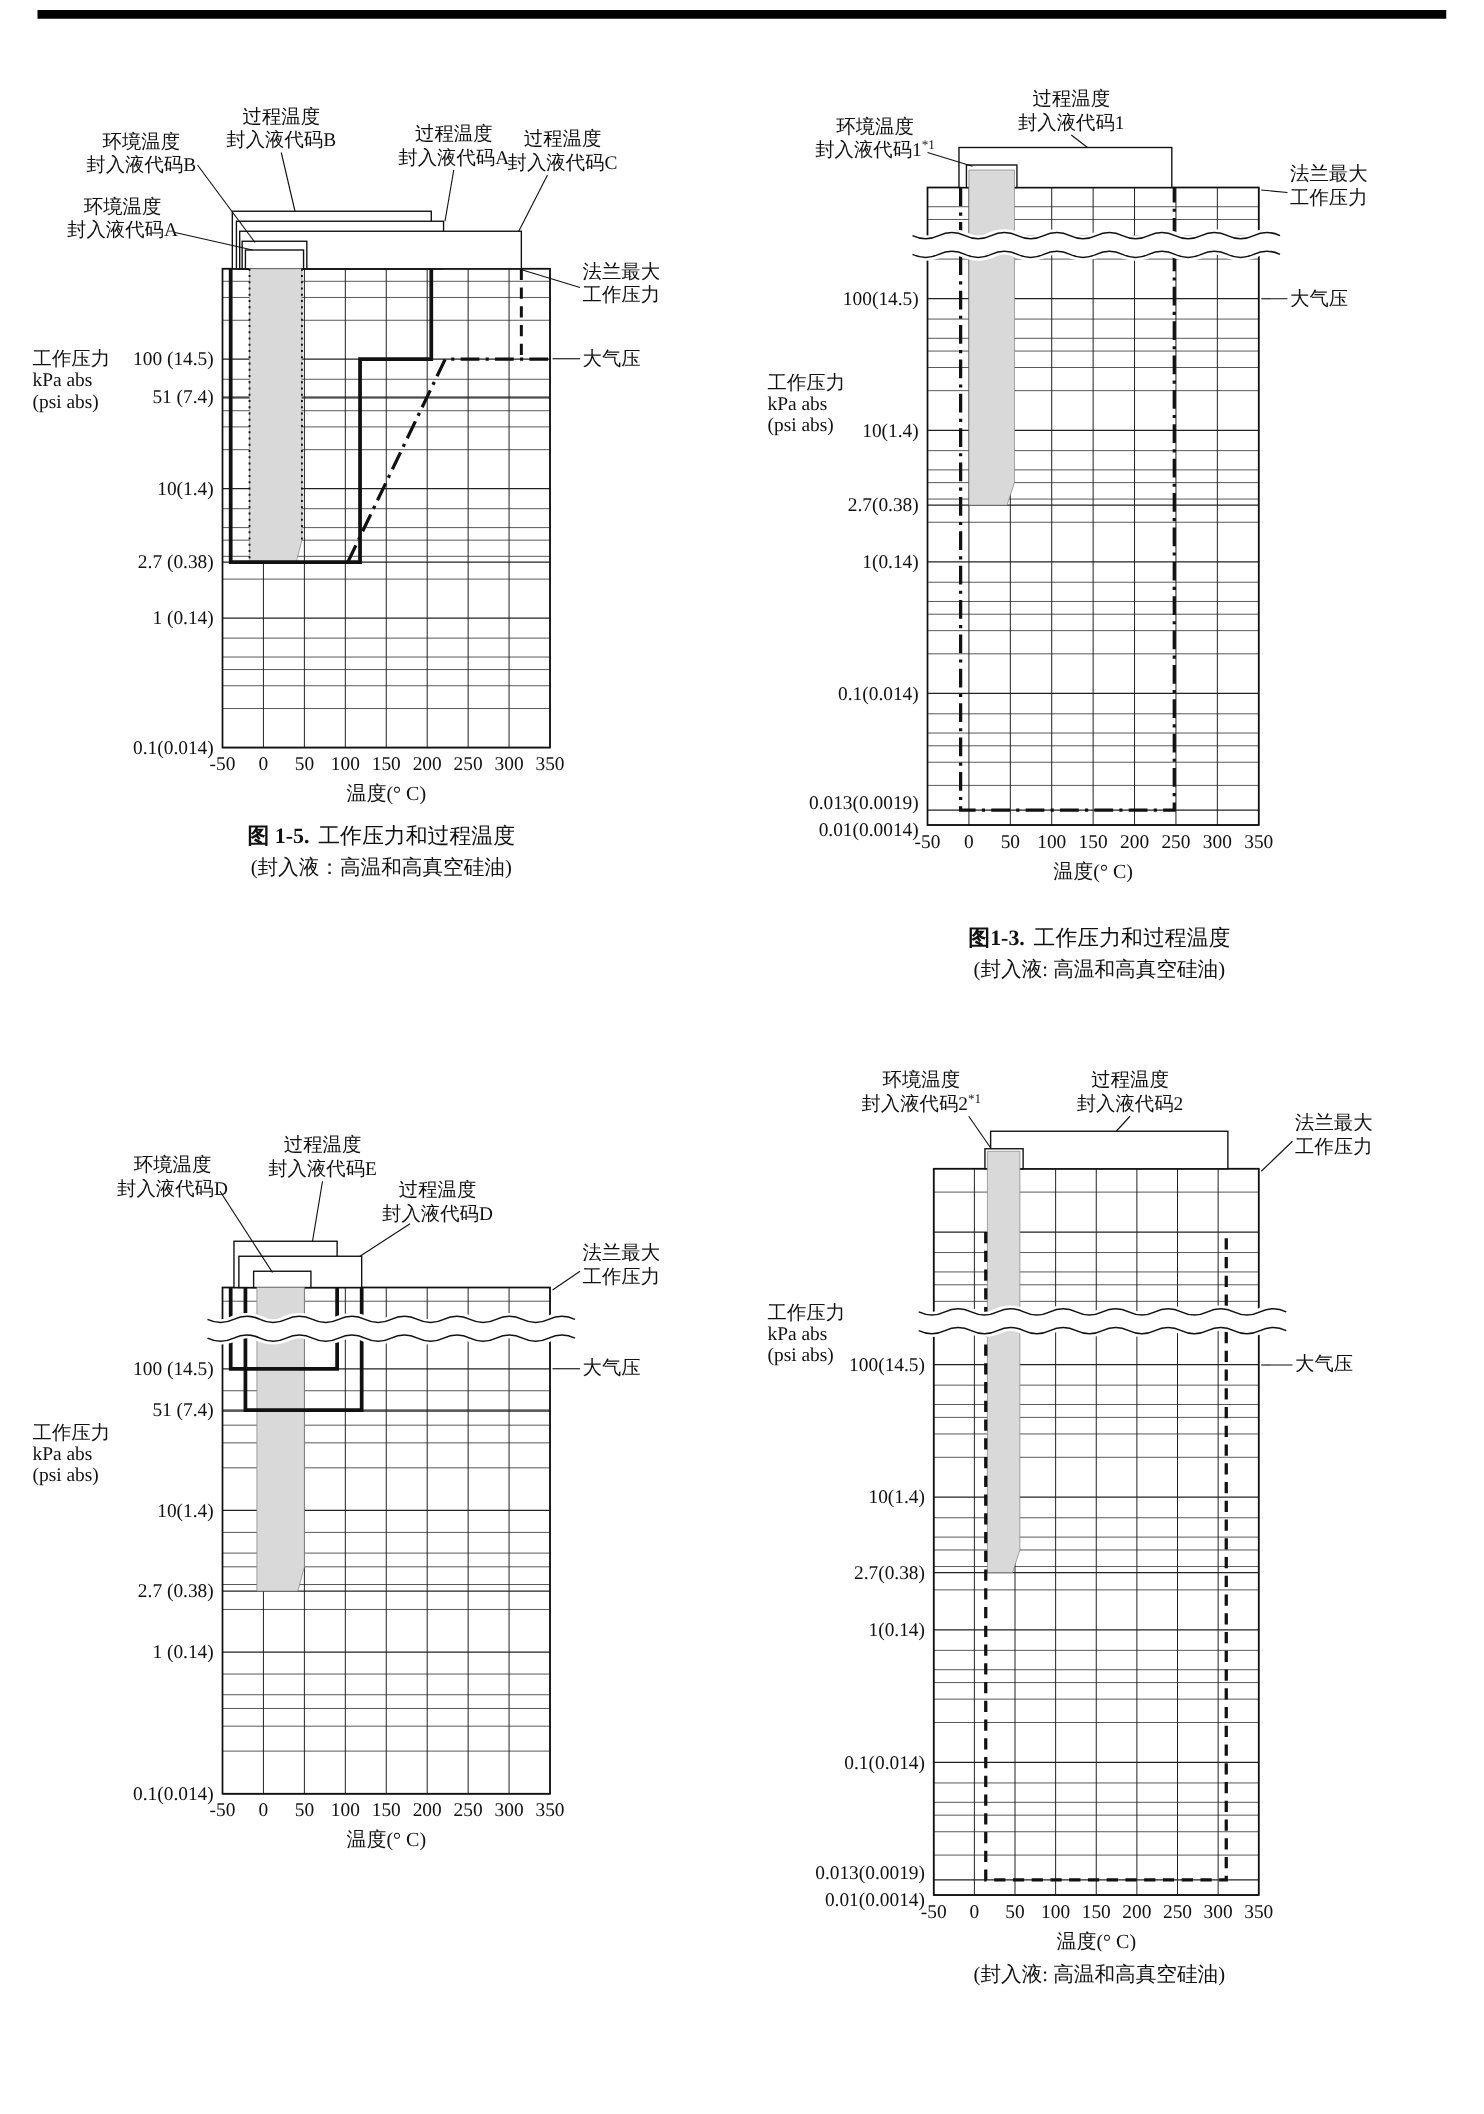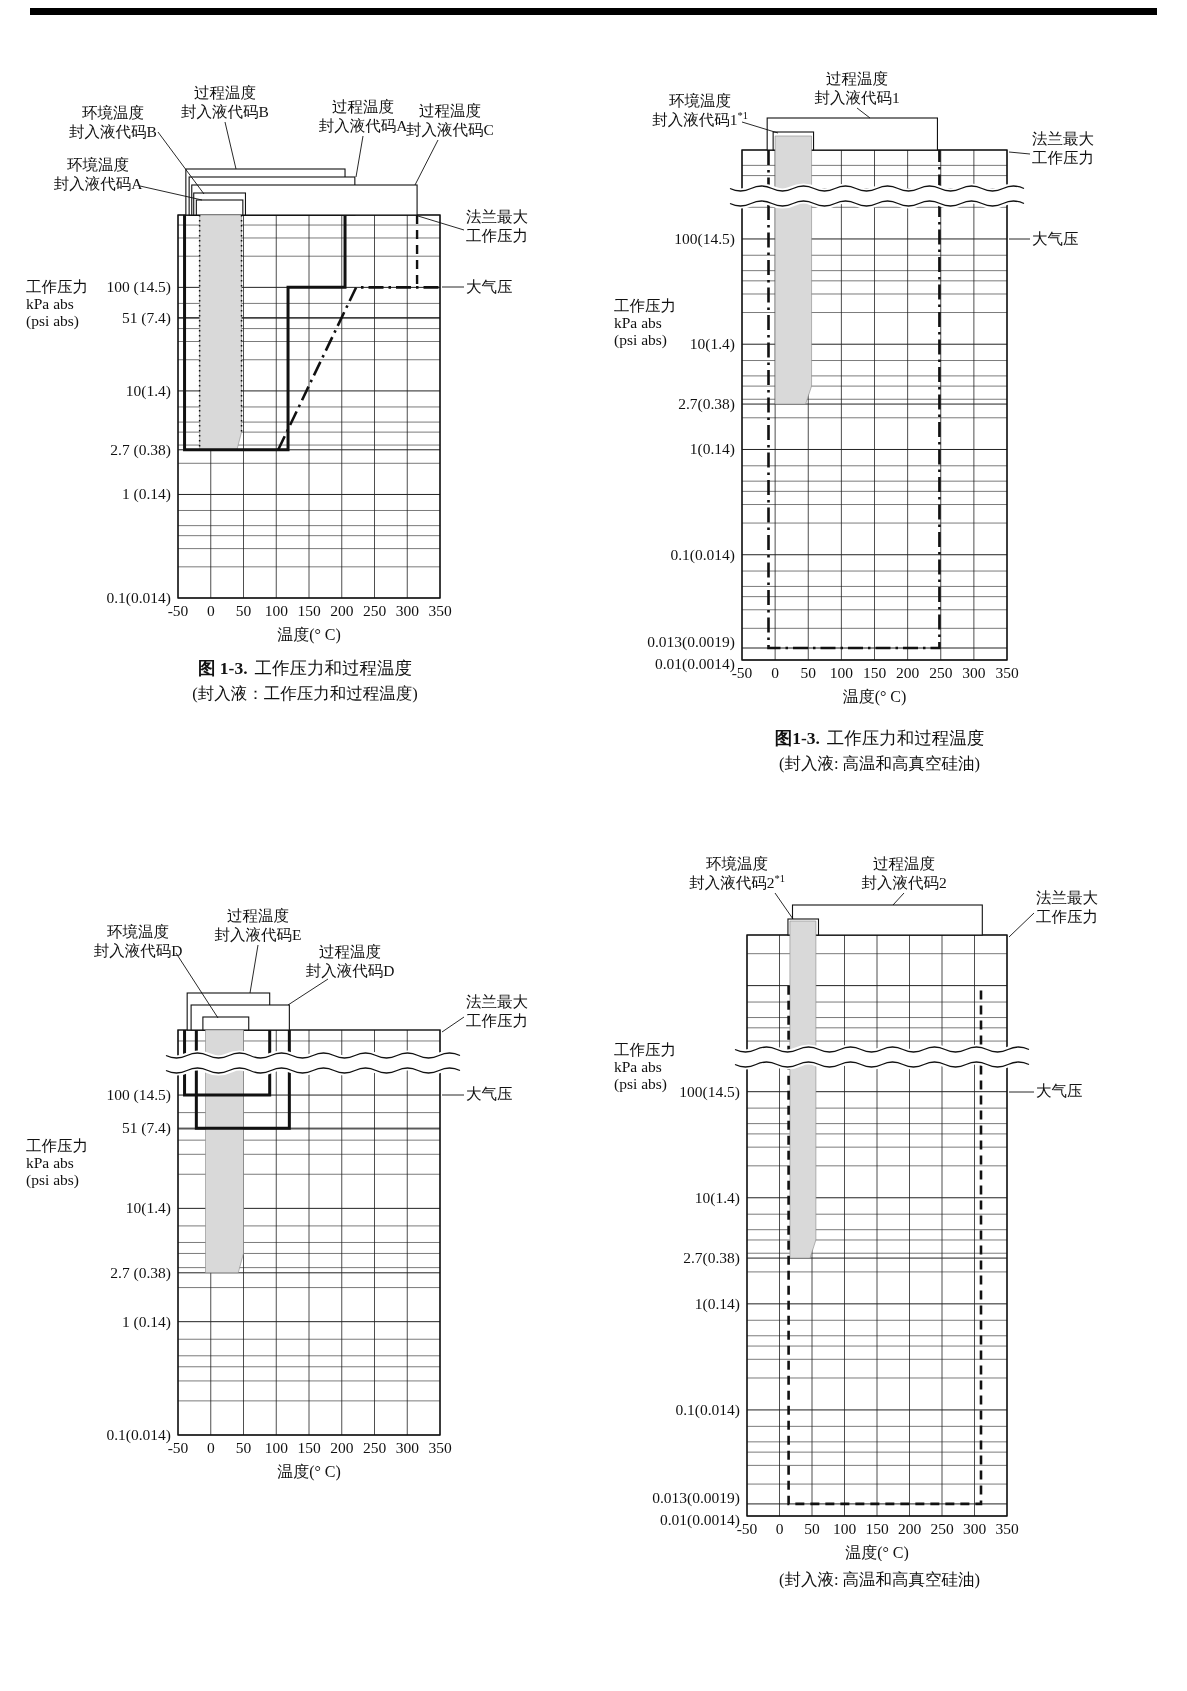--- a/index.html
+++ b/index.html
@@ -14,21 +14,21 @@
   #fig-1-4{left:612px;top:855px}
   svg{display:block}
   figcaption{text-align:center;color:#111}
   .cap-main{font-size:17.5px}
   .cap-prefix{font-weight:bold;margin-right:7px}
   .cap-sub{font-size:16.5px;margin-top:3px}
   #fig-1-1 figcaption,#fig-1-2 figcaption{width:530px;padding-left:44px}
   #fig-1-3 figcaption,#fig-1-4 figcaption{width:565px;padding-right:30px}
   #fig-1-1 figcaption{margin-top:8px}
   #fig-1-2 figcaption{margin-top:12px}
-  #fig-1-3 figcaption{margin-top:18px}
+  #fig-1-3 figcaption{margin-top:30px}
   #fig-1-4 figcaption{margin-top:8px}
 </style>
 </head>
 <body>
 
 <div class="page">
   <div class="top-rule"></div>
 
   <figure id="fig-1-1">
     <svg width="530" height="578" viewBox="0 0 530 578">
@@ -105,22 +105,22 @@
         <line x1="420" y1="70" x2="397" y2="115" stroke="#111" stroke-width="0.9"></line>
         <text font-size="15.5" text-anchor="middle" fill="#111" font-family="&quot;Liberation Serif&quot;,&quot;DejaVu Serif&quot;,serif"><tspan x="432" y="46">过程温度</tspan><tspan x="432" y="65">封入液代码C</tspan></text>
         <line x1="122" y1="116" x2="184" y2="130" stroke="#111" stroke-width="0.9"></line>
         <text font-size="15.5" text-anchor="middle" fill="#111" font-family="&quot;Liberation Serif&quot;,&quot;DejaVu Serif&quot;,serif"><tspan x="80" y="100">环境温度</tspan><tspan x="80" y="119">封入液代码A</tspan></text>
         <line x1="446" y1="160" x2="400" y2="146" stroke="#111" stroke-width="0.9"></line>
         <text font-size="15.5" text-anchor="start" fill="#111" font-family="&quot;Liberation Serif&quot;,&quot;DejaVu Serif&quot;,serif"><tspan x="448" y="152">法兰最大</tspan><tspan x="448" y="171">工作压力</tspan></text>
         <line x1="446" y1="217" x2="424" y2="217" stroke="#111" stroke-width="0.9"></line>
         <text font-size="15.5" text-anchor="start" fill="#111" font-family="&quot;Liberation Serif&quot;,&quot;DejaVu Serif&quot;,serif"><tspan x="448" y="222">大气压</tspan></text>
       </svg>
     <figcaption>
-      <div class="cap-main"><span class="cap-prefix">图 1-3.</span><span>工作压力和过程温度</span></div>
-      <div class="cap-sub">(封入液：工作压力和过程温度)</div>
+      <div class="cap-main"><span class="cap-prefix">图 1-5.</span><span>工作压力和过程温度</span></div>
+      <div class="cap-sub">(封入液：高温和高真空硅油)</div>
     </figcaption>
   </figure>
 
   <figure id="fig-1-3">
     <svg width="565" height="640" viewBox="0 0 565 640">
         <rect x="130" y="82" width="265" height="510" fill="#fff"></rect>
         <line x1="130" y1="82" x2="130" y2="592" stroke="#222" stroke-width="0.8"></line>
         <line x1="163.125" y1="82" x2="163.125" y2="592" stroke="#222" stroke-width="0.8"></line>
         <line x1="196.25" y1="82" x2="196.25" y2="592" stroke="#222" stroke-width="0.8"></line>
         <line x1="229.375" y1="82" x2="229.375" y2="592" stroke="#222" stroke-width="0.8"></line>

